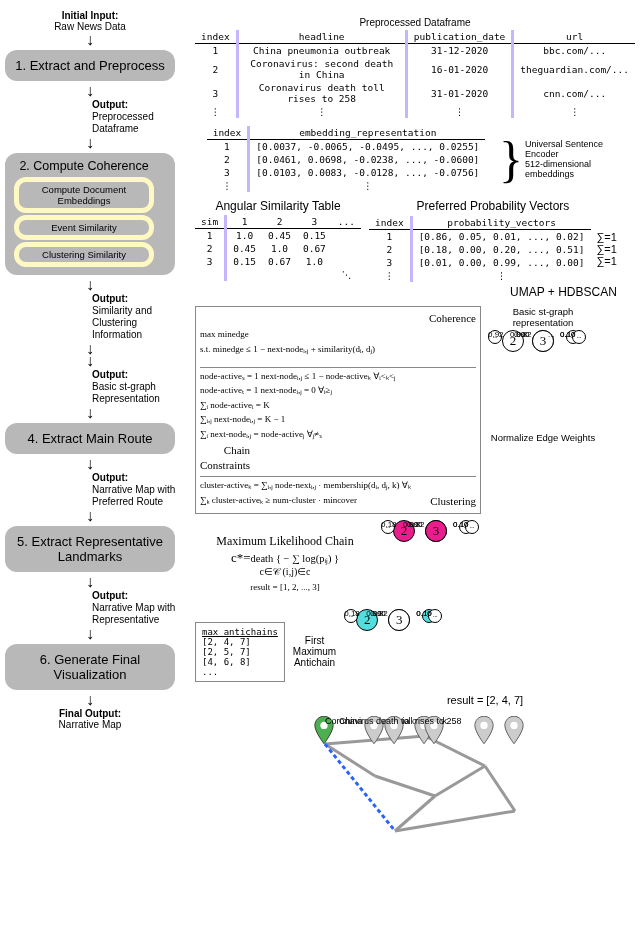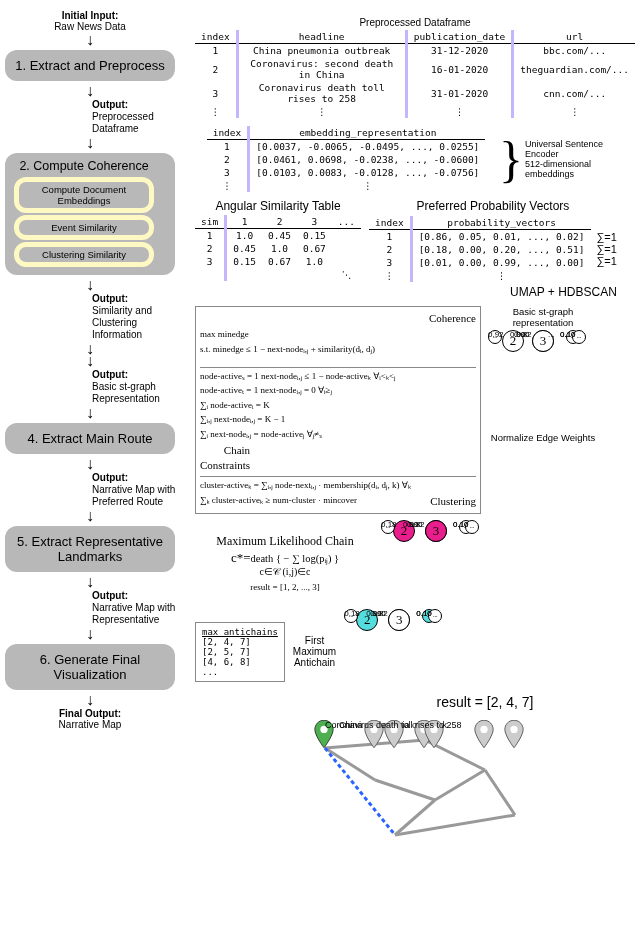--- a/index.html
+++ b/index.html
@@ -338,21 +338,21 @@
       <div class="gnode" style="left:44px;top:58">3</div>
       <div class="gnode sm" style="left:84px;top:58">...</div>
       <div class="gedge" style="left:22px;top:12">0.90</div>
       <div class="gedge" style="left:72px;top:12">0.10</div>
       <div class="gedge" style="left:0px;top:38">0.18</div>
       <div class="gedge" style="left:28px;top:48">0.82</div>
       <div class="gedge" style="left:26px;top:78">0.90</div>
       <div class="gedge" style="left:72px;top:70">0.10</div>
     </div>
   </div>
-  <div style="font-size:14px;text-align:center;margin-left:140px">result = [2, 4, 7]</div>
+  <div style="font-size:11px;text-align:center;margin-left:140px">result = [2, 4, 7]</div>
 
   <div class="final-viz">
     <div class="fv-graph">
       <svg width="260" height="130" style="position:absolute;left:0;top:0">
         <line x1="40" y1="28" x2="140" y2="20" stroke="#999" stroke-width="3"></line>
         <line x1="40" y1="28" x2="90" y2="60" stroke="#999" stroke-width="3"></line>
         <line x1="140" y1="20" x2="200" y2="50" stroke="#999" stroke-width="3"></line>
         <line x1="90" y1="60" x2="150" y2="80" stroke="#999" stroke-width="3"></line>
         <line x1="200" y1="50" x2="150" y2="80" stroke="#999" stroke-width="3"></line>
         <line x1="200" y1="50" x2="230" y2="95" stroke="#999" stroke-width="3"></line>

